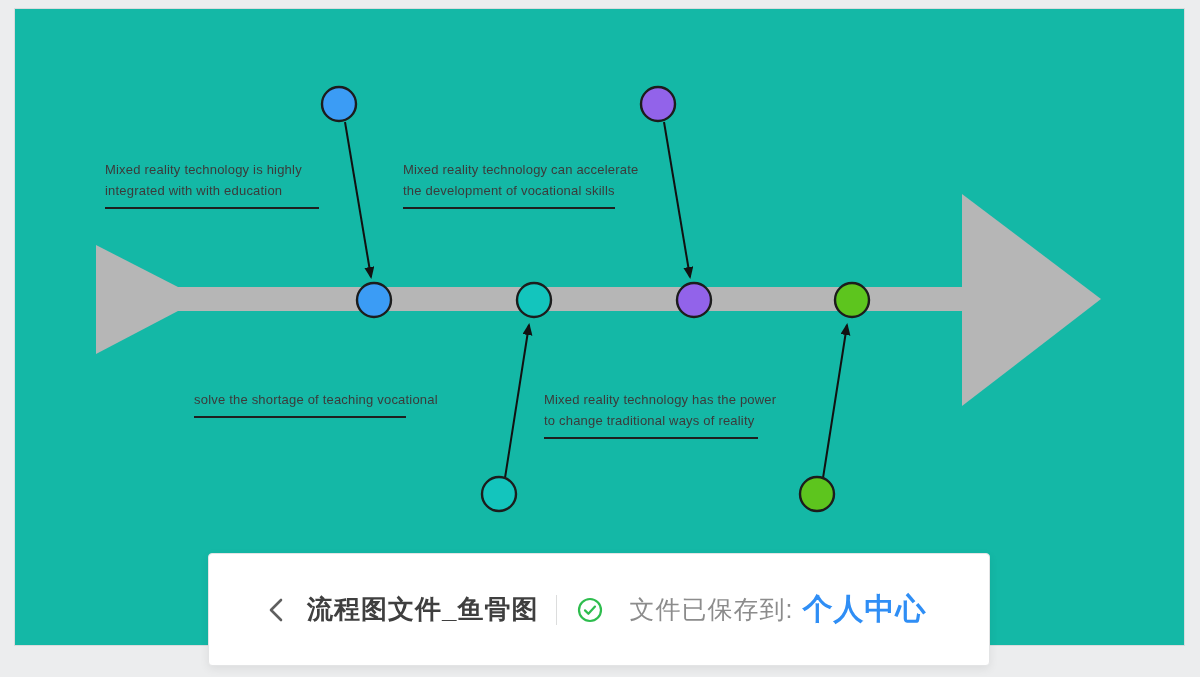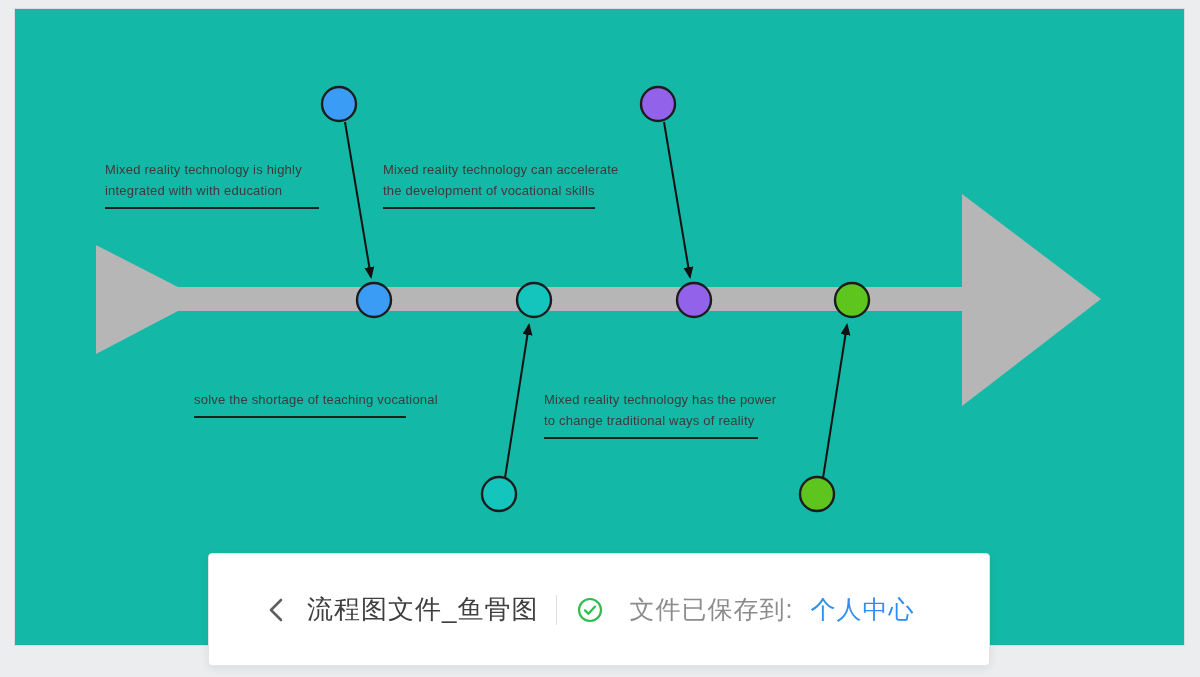--- a/index.html
+++ b/index.html
@@ -52,46 +52,47 @@
   }
   .back-btn {
     width: 22px; height: 30px;
     display: flex; align-items: center; justify-content: center;
     cursor: pointer;
     flex: 0 0 auto;
   }
   .doc-title {
     margin-left: 20px;
     font-size: 26px;
-    font-weight: 400;
+    font-weight: 700;
     color: #3f3f3f;
     letter-spacing: 1px;
     white-space: nowrap;
   }
   .v-divider {
     width: 1px; height: 30px;
     background: #dcdddd;
     margin: 0 20px 0 18px;
     flex: 0 0 auto;
   }
   .save-status { display: flex; align-items: center; }
   .check-icon { width: 26px; height: 26px; flex: 0 0 auto; }
   .status-text {
     margin-left: 26px;
     font-size: 25px;
     color: #8c8c8c;
     letter-spacing: 1px;
     white-space: nowrap;
   }
   .status-link {
-    margin-left: 17px;
-    font-size: 25px;
+    margin-left: 9px;
+    font-size: 30px;
     letter-spacing: 1px;
     cursor: pointer;
     white-space: nowrap;
+    font-weight: bold;
   }
 </style>
 </head>
 <body>
 
 <div class="canvas">
 
   <svg width="1171" height="638" viewBox="0 0 1171 638">
     <defs>
       <marker id="arrowhead" markerUnits="userSpaceOnUse" markerWidth="14" markerHeight="14" refX="10" refY="5" orient="auto">
@@ -120,21 +121,21 @@
     <circle class="node" cx="679" cy="291" r="17" fill="#9263ea"></circle>
     <circle class="node" cx="837" cy="291" r="17" fill="#5dc51e"></circle>
   </svg>
 
   <div class="annotation" style="left:90px; top:150px;">
     <div>Mixed reality technology is highly</div>
     <div>integrated with with education</div>
     <div class="ann-underline" style="width:214px"></div>
   </div>
 
-  <div class="annotation" style="left:368px; top:150px;">
+  <div class="annotation" style="left:388px; top:150px;">
     <div>Mixed reality technology can accelerate</div>
     <div>the development of vocational skills</div>
     <div class="ann-underline" style="width:212px"></div>
   </div>
 
   <div class="annotation" style="left:179px; top:380px;">
     <div>solve the shortage of teaching vocational</div>
     <div class="ann-underline" style="width:212px"></div>
   </div>
 

